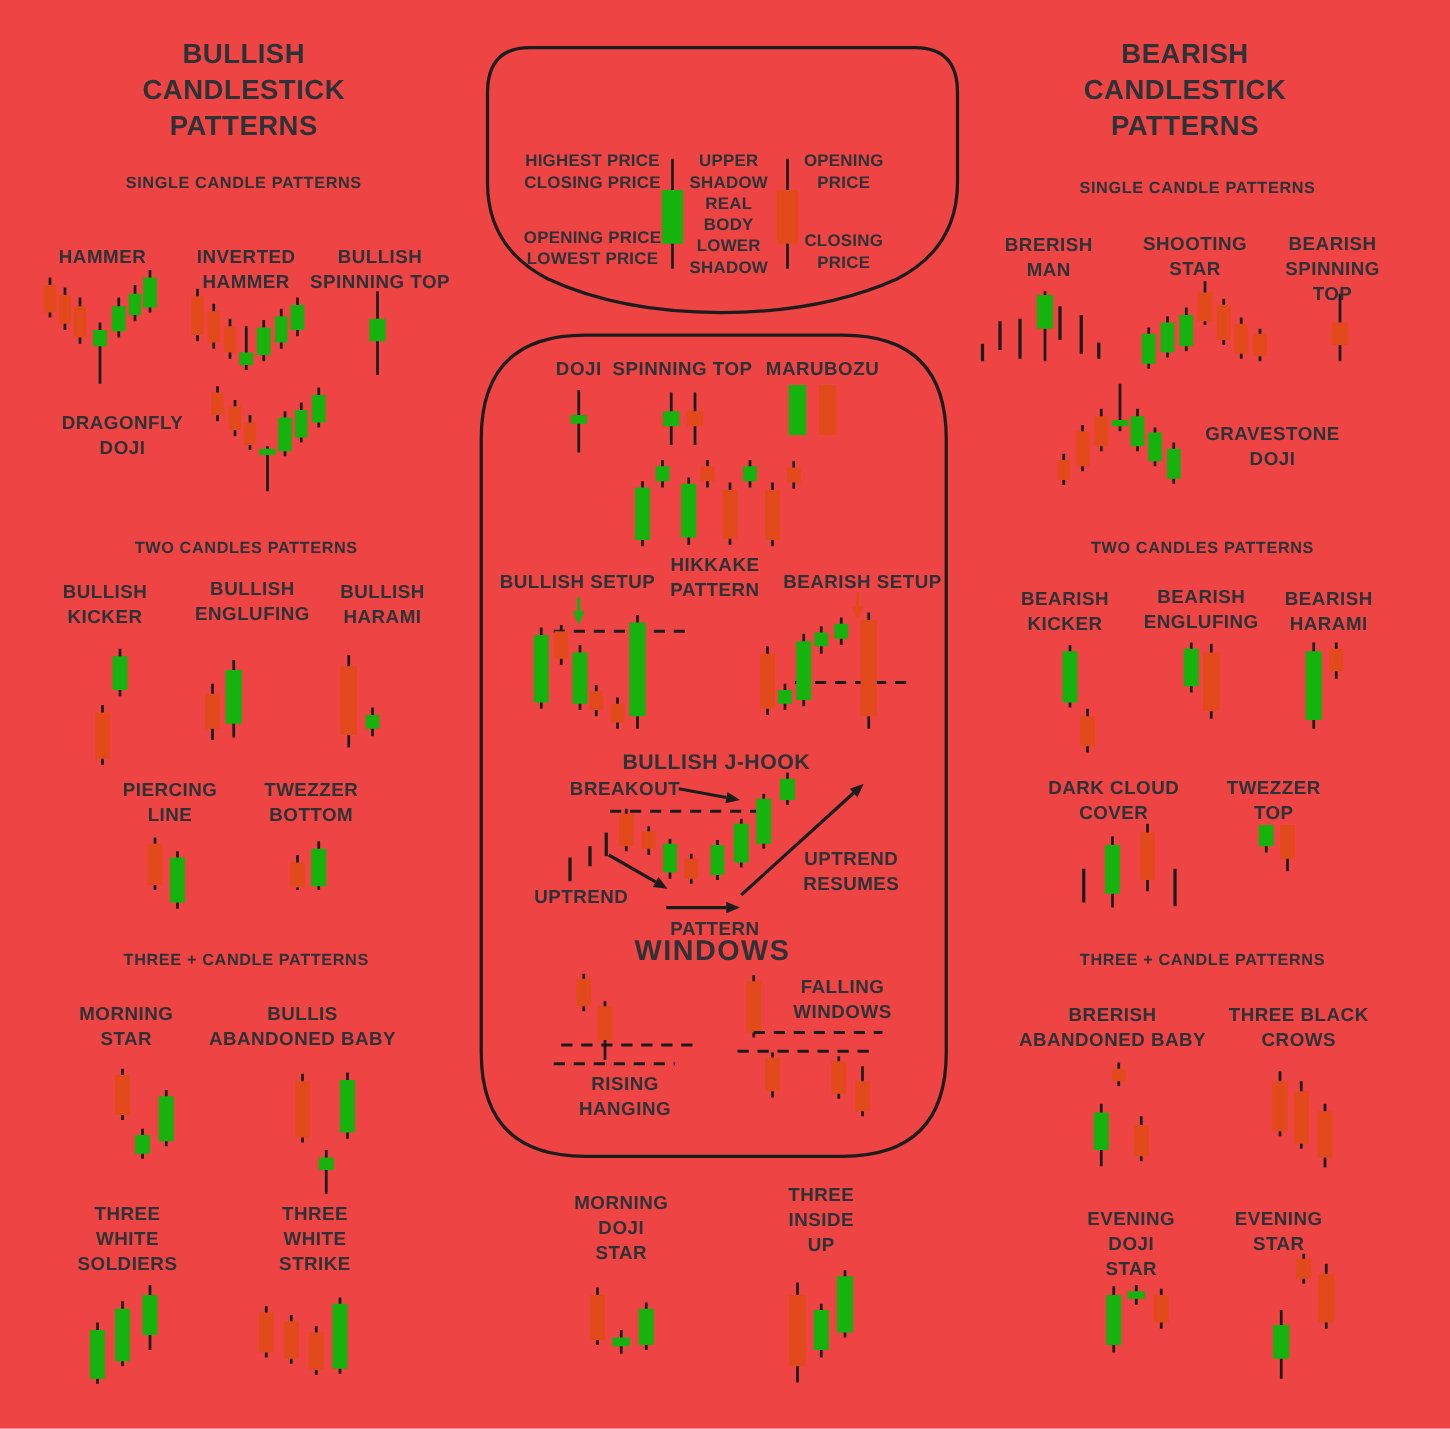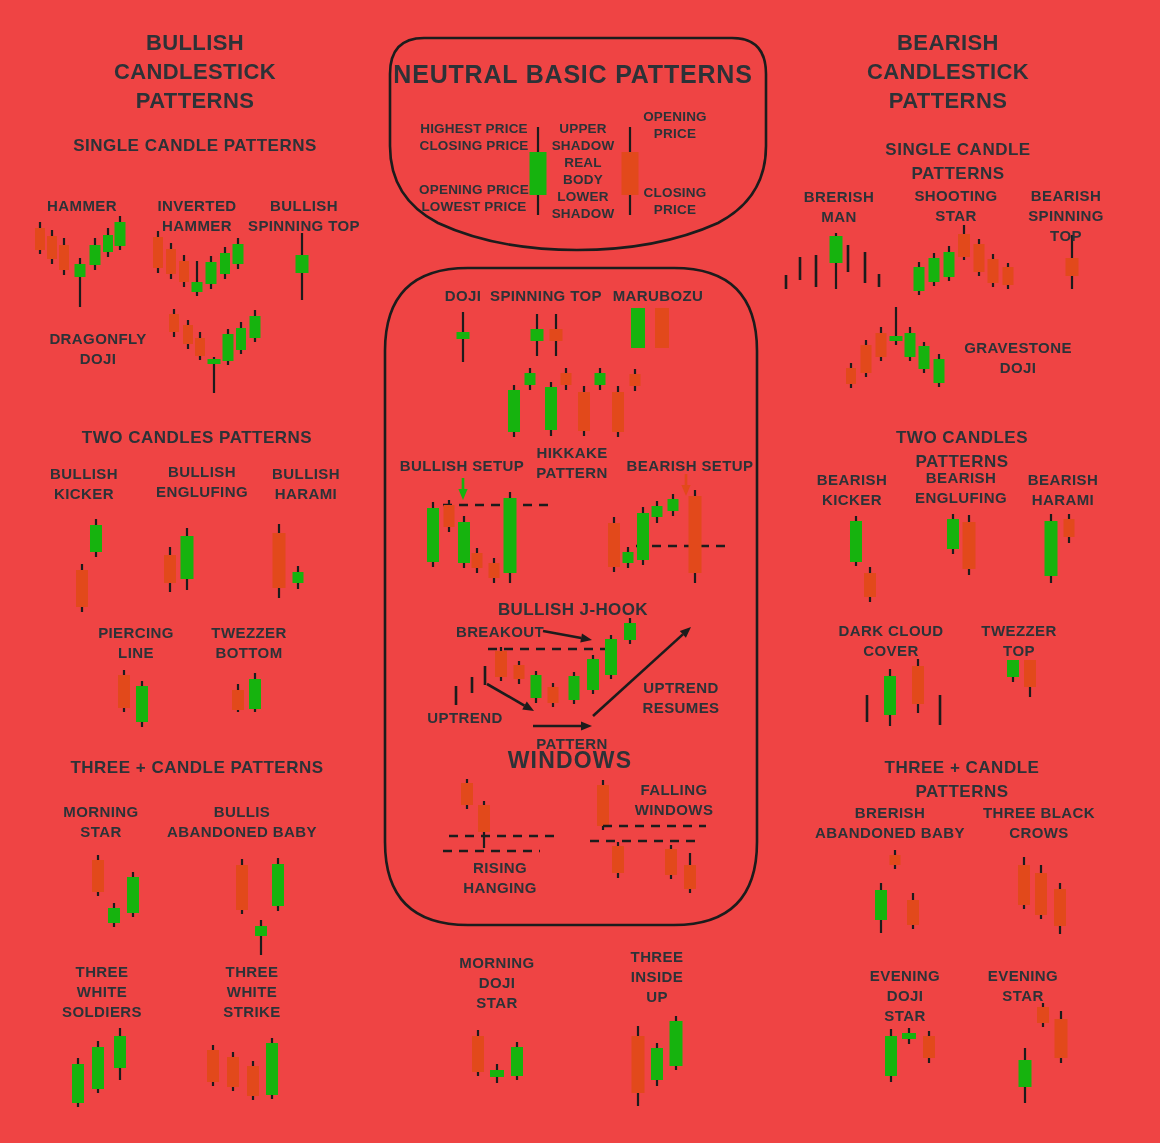--- a/index.html
+++ b/index.html
@@ -2,21 +2,21 @@
 <html><head>
 <meta charset="utf-8">
 <style>
   html,body{margin:0;padding:0;background:#ffffff;}
   #stage{position:relative;width:1160px;height:1143px;background:#ef4444;overflow:hidden;
          font-family:"Liberation Sans",sans-serif;}
   #candles{position:absolute;left:0;top:0;}
   .lbl{position:absolute;transform:translateX(-50%);text-align:center;white-space:pre-line;
        color:#2d3237;font-weight:bold;letter-spacing:0.4px;}
   .t{font-size:22px;line-height:29px;}
-  .h{font-size:17px;line-height:24px;letter-spacing:0.5px;}
+  .h{font-size:13px;line-height:24px;letter-spacing:0.5px;}
   .p{font-size:15px;line-height:20px;}
   .s{font-size:13.5px;line-height:17px;letter-spacing:0.2px;}
   .nt{font-size:25px;letter-spacing:0.8px;}
   .jh{font-size:17px;}
   .w{font-size:23px;letter-spacing:1.2px;}
 </style>
 </head>
 <body>
 
 <div id="stage">
@@ -416,32 +416,31 @@
 STAR</div>
   <div class="lbl p" style="left:242px;top:802px">BULLIS
 ABANDONED BABY</div>
   <div class="lbl p" style="left:102px;top:962px">THREE
 WHITE
 SOLDIERS</div>
   <div class="lbl p" style="left:252px;top:962px">THREE
 WHITE
 STRIKE</div>
 
-  <div class="lbl nt" style="left:573px;top:60px">NEUTRAL BASIC PATTERNS</div>
   <div class="lbl s" style="left:474px;top:120px">HIGHEST PRICE
 CLOSING PRICE</div>
   <div class="lbl s" style="left:474px;top:181px">OPENING PRICE
 LOWEST PRICE</div>
   <div class="lbl s" style="left:583px;top:120px">UPPER
 SHADOW
 REAL
 BODY
 LOWER
 SHADOW</div>
-  <div class="lbl s" style="left:675px;top:108px">OPENING
+  <div class="lbl s" style="left:675px;top:120px">OPENING
 PRICE</div>
   <div class="lbl s" style="left:675px;top:184px">CLOSING
 PRICE</div>
   <div class="lbl p" style="left:463px;top:286px">DOJI</div>
   <div class="lbl p" style="left:546px;top:286px">SPINNING TOP</div>
   <div class="lbl p" style="left:658px;top:286px">MARUBOZU</div>
   <div class="lbl p" style="left:572px;top:443px">HIKKAKE
 PATTERN</div>
   <div class="lbl p" style="left:462px;top:456px">BULLISH SETUP</div>
   <div class="lbl p" style="left:690px;top:456px">BEARISH SETUP</div>

